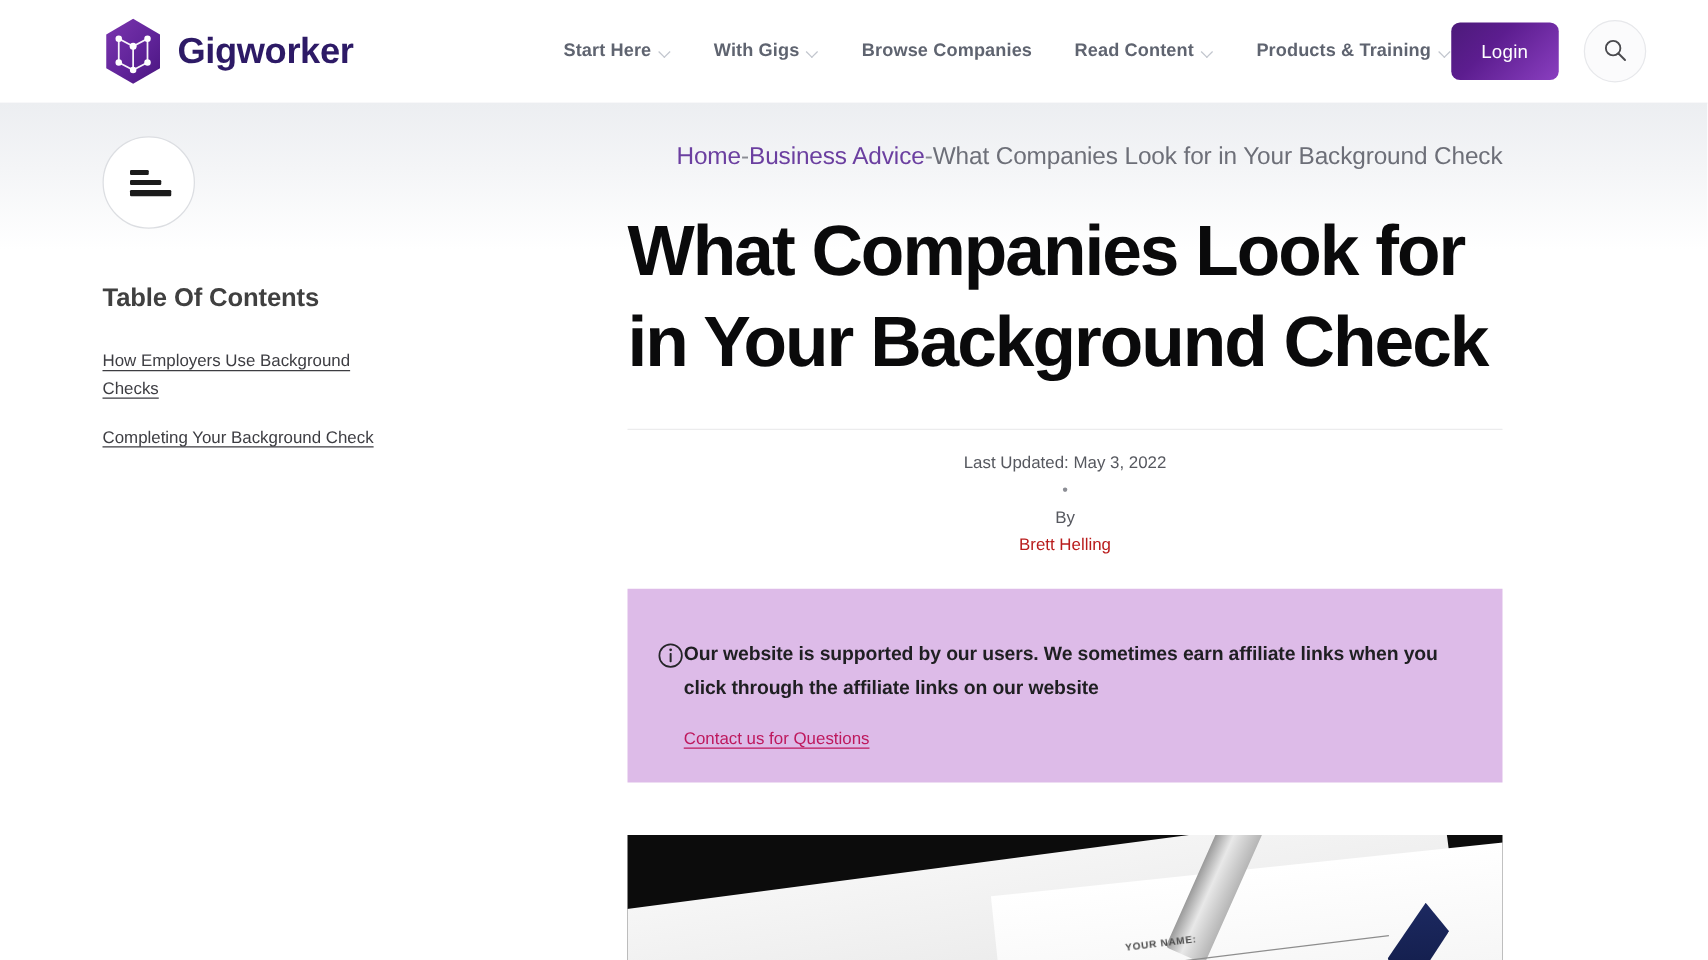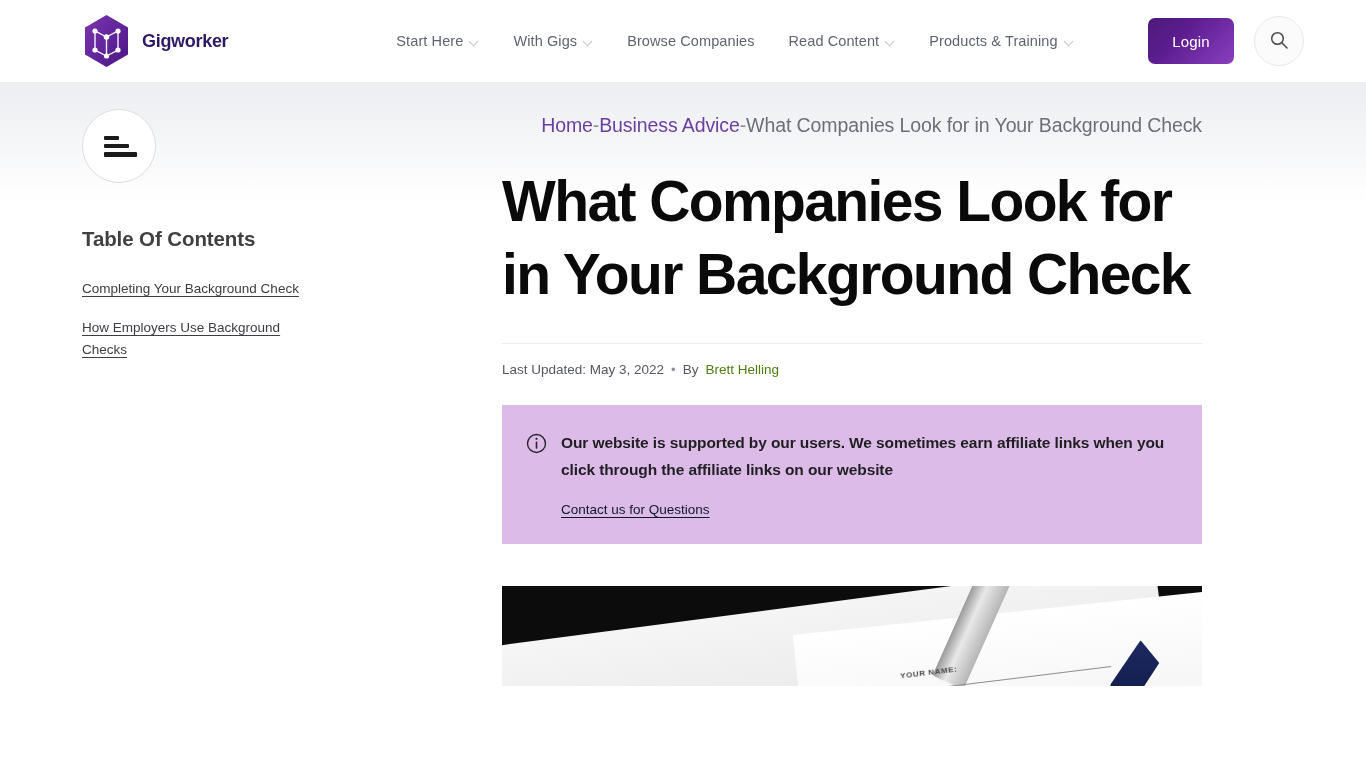--- a/index.html
+++ b/index.html
@@ -33,21 +33,21 @@
   }
 
   .brand-mark {
     width: 49px;
     height: 54px;
     position: relative;
     display: block;
   }
 
   .brand-name {
-    font-size: 18px;
+    font-size: 29px;
     font-weight: 700;
     letter-spacing: -0.3px;
     color: #2d1a66;
     white-space: nowrap;
   }
 
   .main-nav {
     display: flex;
     align-items: center;
     gap: 34px;
@@ -56,20 +56,21 @@
 
   .nav-item {
     display: flex;
     align-items: center;
     gap: 7px;
     font-size: 14.5px;
     color: #5f6470;
     cursor: pointer;
     white-space: nowrap;
     letter-spacing: 0.1px;
+    font-weight: bold;
   }
 
   .chev {
     width: 9px;
     height: 9px;
     position: relative;
     flex: 0 0 auto;
     top: 1px;
   }
   .chev::before {
@@ -219,46 +220,46 @@
     width: 700px;
   }
 
   .byline {
     margin-top: 18px;
     font-size: 13.5px;
     color: #56585f;
     display: flex;
     align-items: center;
     gap: 7px;
+    flex-direction: column;
   }
   .byline .dot { color: #8c8e95; font-size: 13px; }
-  .byline a { color: #4d7c0f; text-decoration: none; cursor: pointer; text-align: right; }
+  .byline a { color: #b91c1c; text-decoration: none; cursor: pointer; text-align: right; }
 
   
   .disclosure {
     margin-top: 28px;
     width: 700px;
     background: #ddbbe8;
-    padding: 24px 26px 26px 24px;
-    display: flex;
-    gap: 14px;
+    padding: 39px 26px 26px 24px;
+    display: flex;
   }
   .info-icon { flex: 0 0 auto; margin-top: 4px; }
   .disclosure-text {
     font-size: 15.5px;
     line-height: 27px;
     font-weight: 700;
     color: #1f1f22;
     letter-spacing: -0.1px;
   }
   .disclosure-link {
     display: inline-block;
     margin-top: 19px;
     font-size: 13.5px;
-    color: #0f172a;
+    color: #be185d;
     text-decoration: underline;
     text-underline-offset: 2.5px;
     cursor: pointer;
   }
 
   
   .hero-image {
     margin-top: 42px;
     width: 700px;
     height: 100px;
@@ -391,22 +392,22 @@
     <aside class="sidebar">
       <button class="toc-toggle">
         <span class="toc-bar b1"></span>
         <span class="toc-bar b2"></span>
         <span class="toc-bar b3"></span>
       </button>
 
       <h2 class="toc-title">Table Of Contents</h2>
 
       <div class="toc-list">
+        <a class="toc-link">How Employers Use Background Checks</a>
         <a class="toc-link">Completing Your Background Check</a>
-        <a class="toc-link">How Employers Use Background Checks</a>
       </div>
     </aside>
 
     <main class="article">
 
       <div class="breadcrumb">
         <a>Home</a><span class="sep">-</span><a>Business Advice</a><span class="sep">-</span><span>What Companies Look for in Your Background Check</span>
       </div>
 
       <h1 class="article-title">What Companies Look for in Your Background Check</h1>

